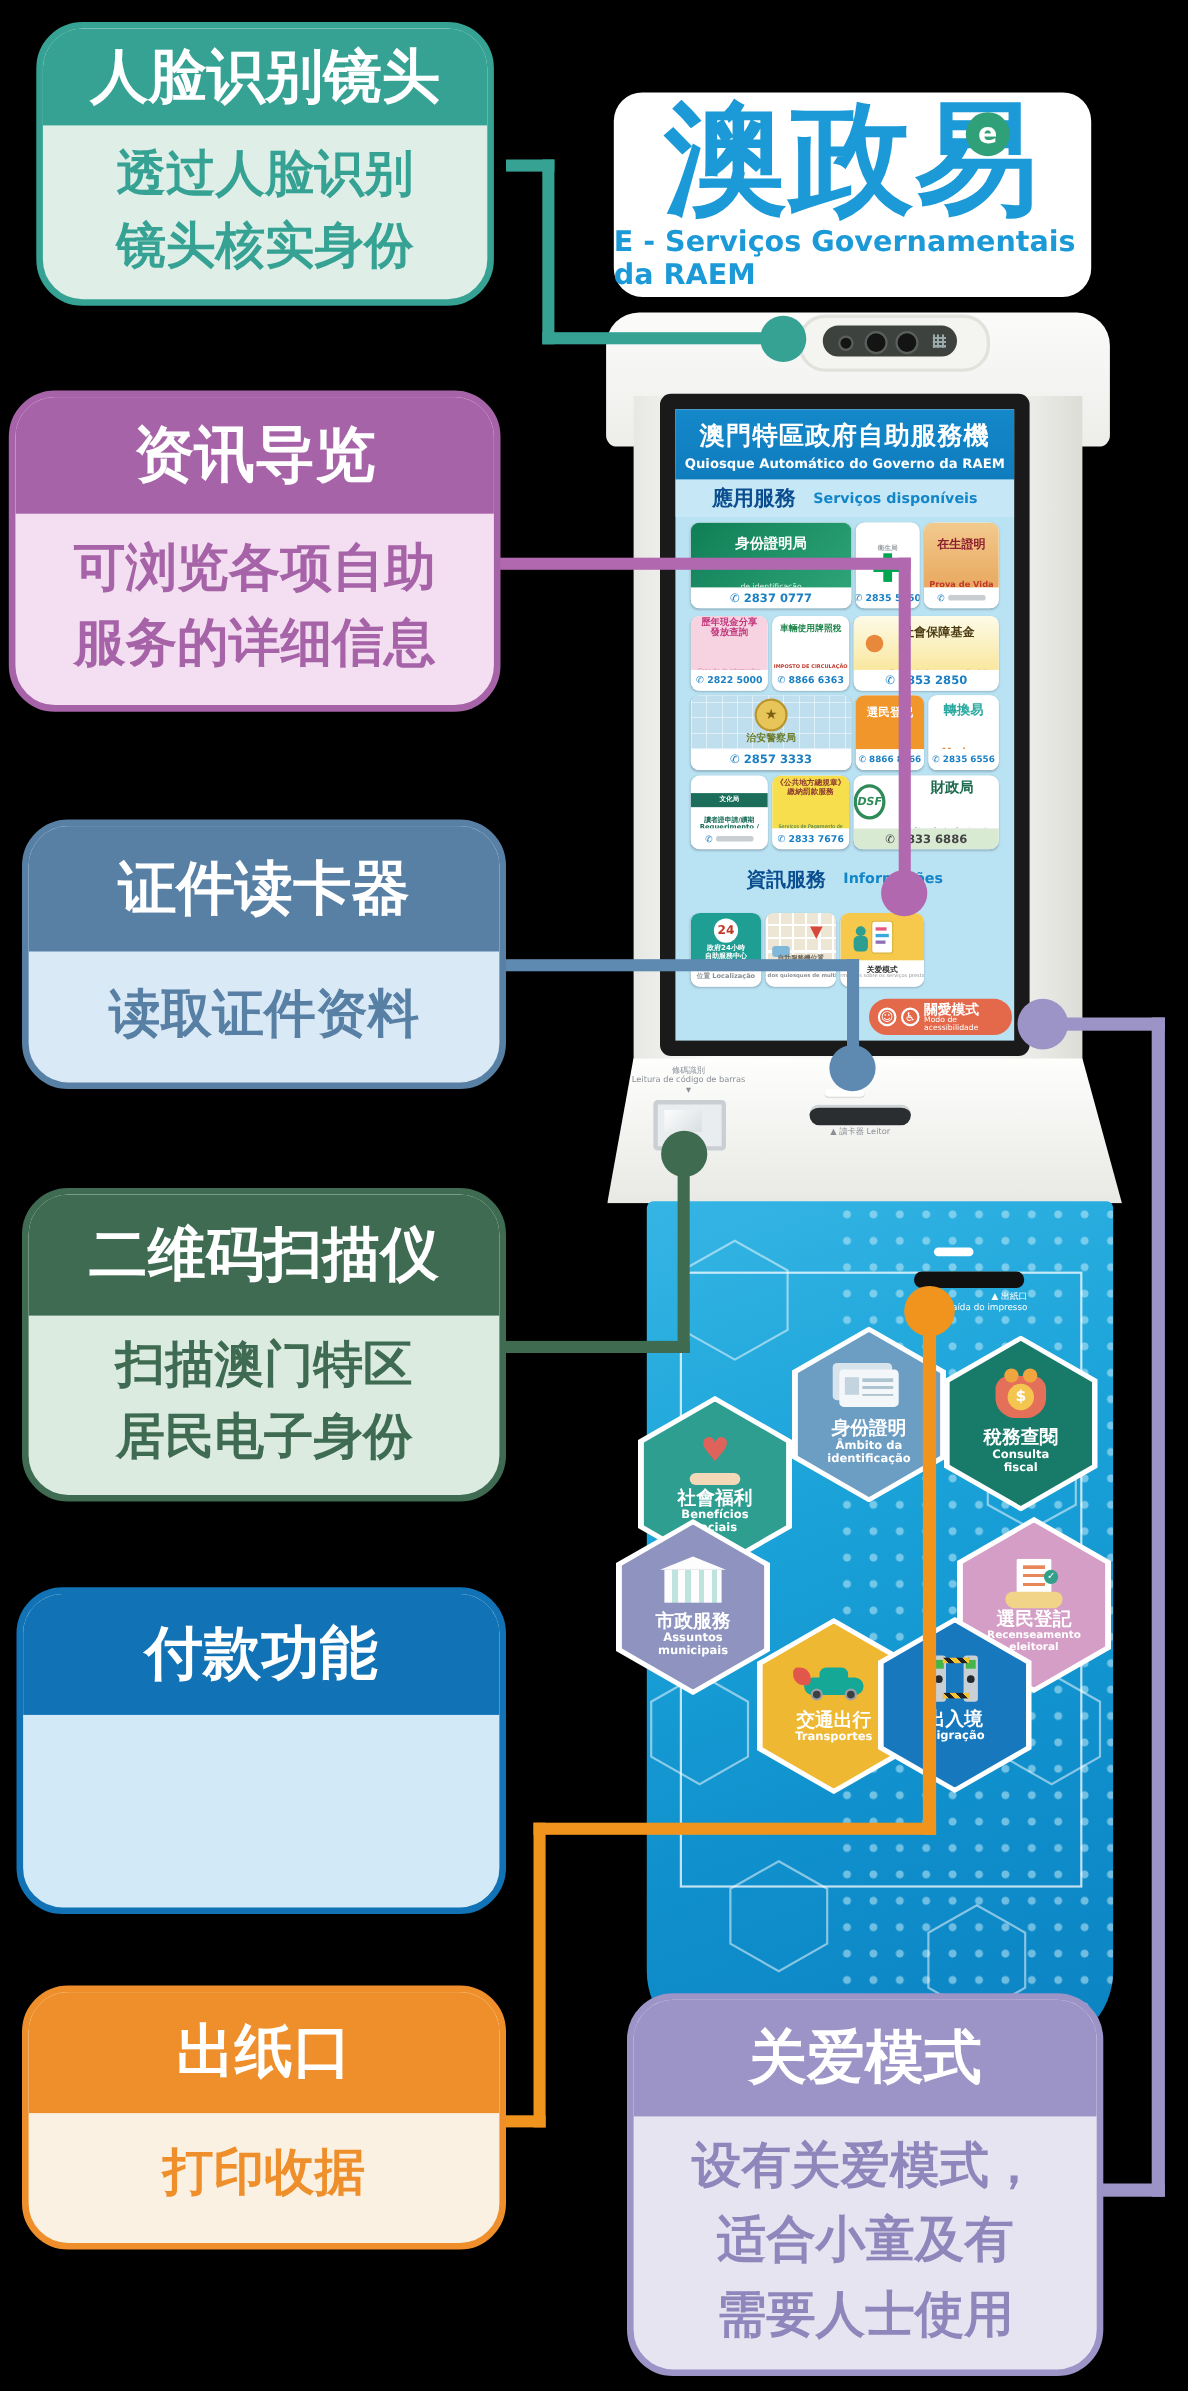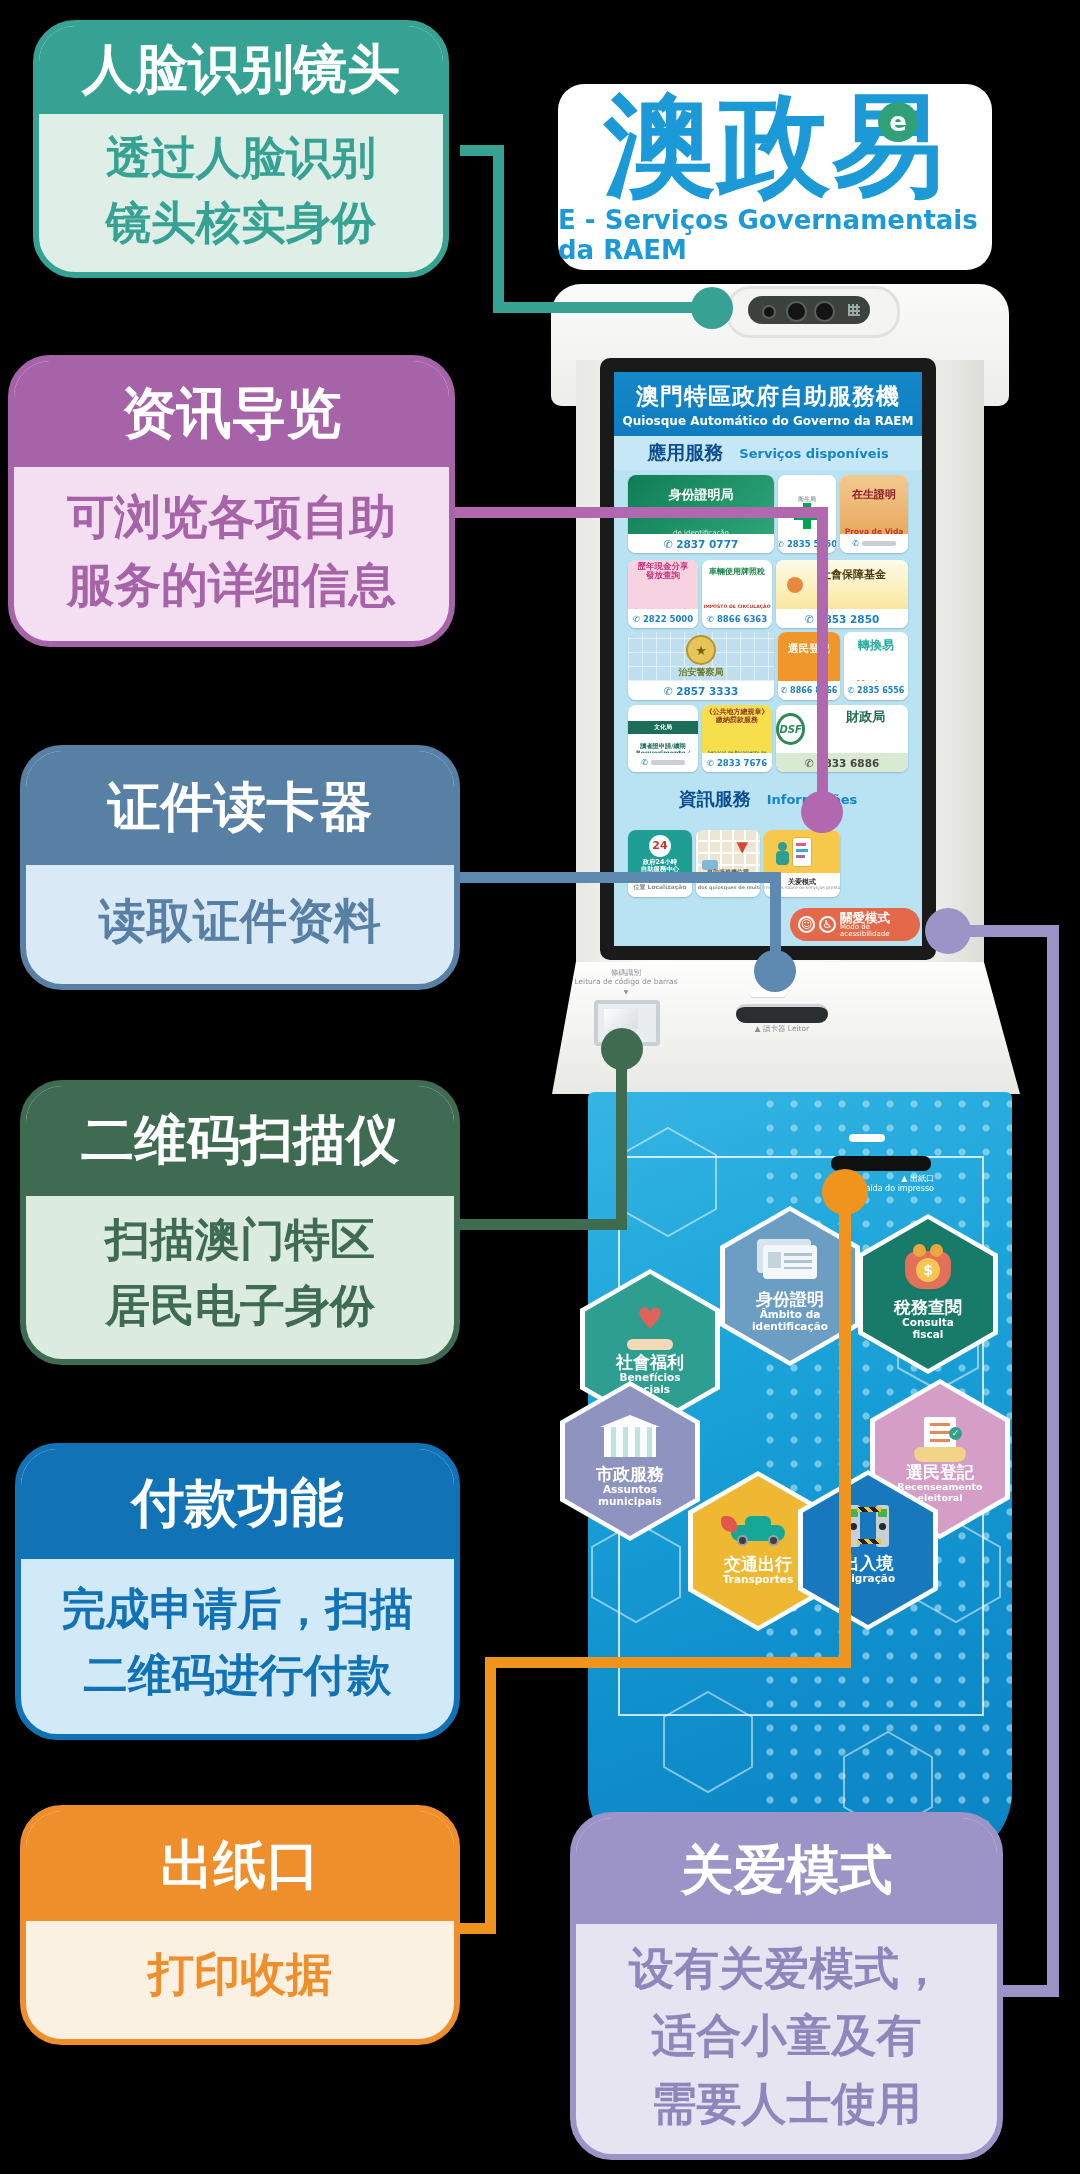--- a/index.html
+++ b/index.html
@@ -495,22 +495,20 @@
     <div class="bd">可浏览各项自助
 服务的详细信息</div>
   </div>
   <div class="callout c-qr">
     <div class="hd">二维码扫描仪</div>
     <div class="bd">扫描澳门特区
 居民电子身份</div>
   </div>
   <div class="callout c-pay">
     <div class="hd">付款功能</div>
-    <div class="bd">完成申请后，扫描
-二维码进行付款</div>
   </div>
   <div class="callout c-paper">
     <div class="hd">出纸口</div>
     <div class="bd">打印收据</div>
   </div>
   <div class="callout c-care">
     <div class="hd">关爱模式</div>
     <div class="bd">设有关爱模式，
 适合小童及有
 需要人士使用</div>

